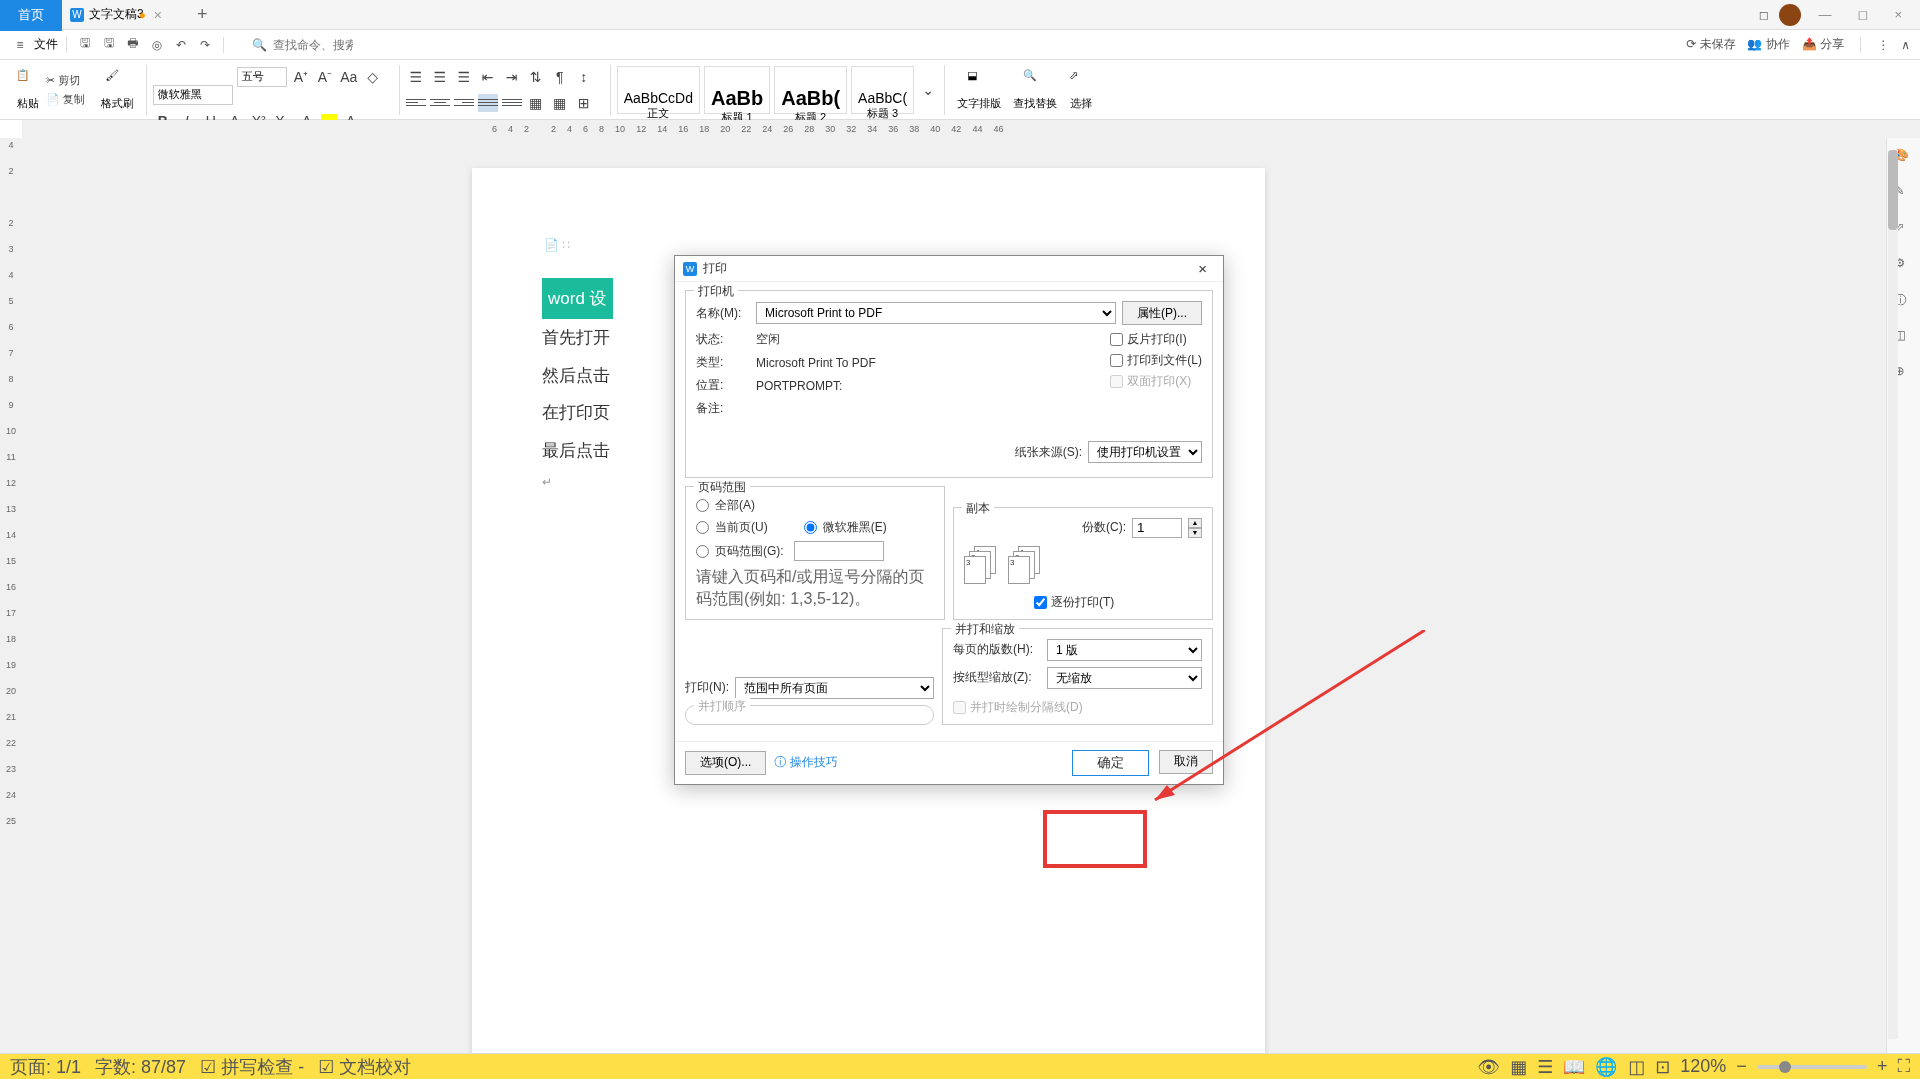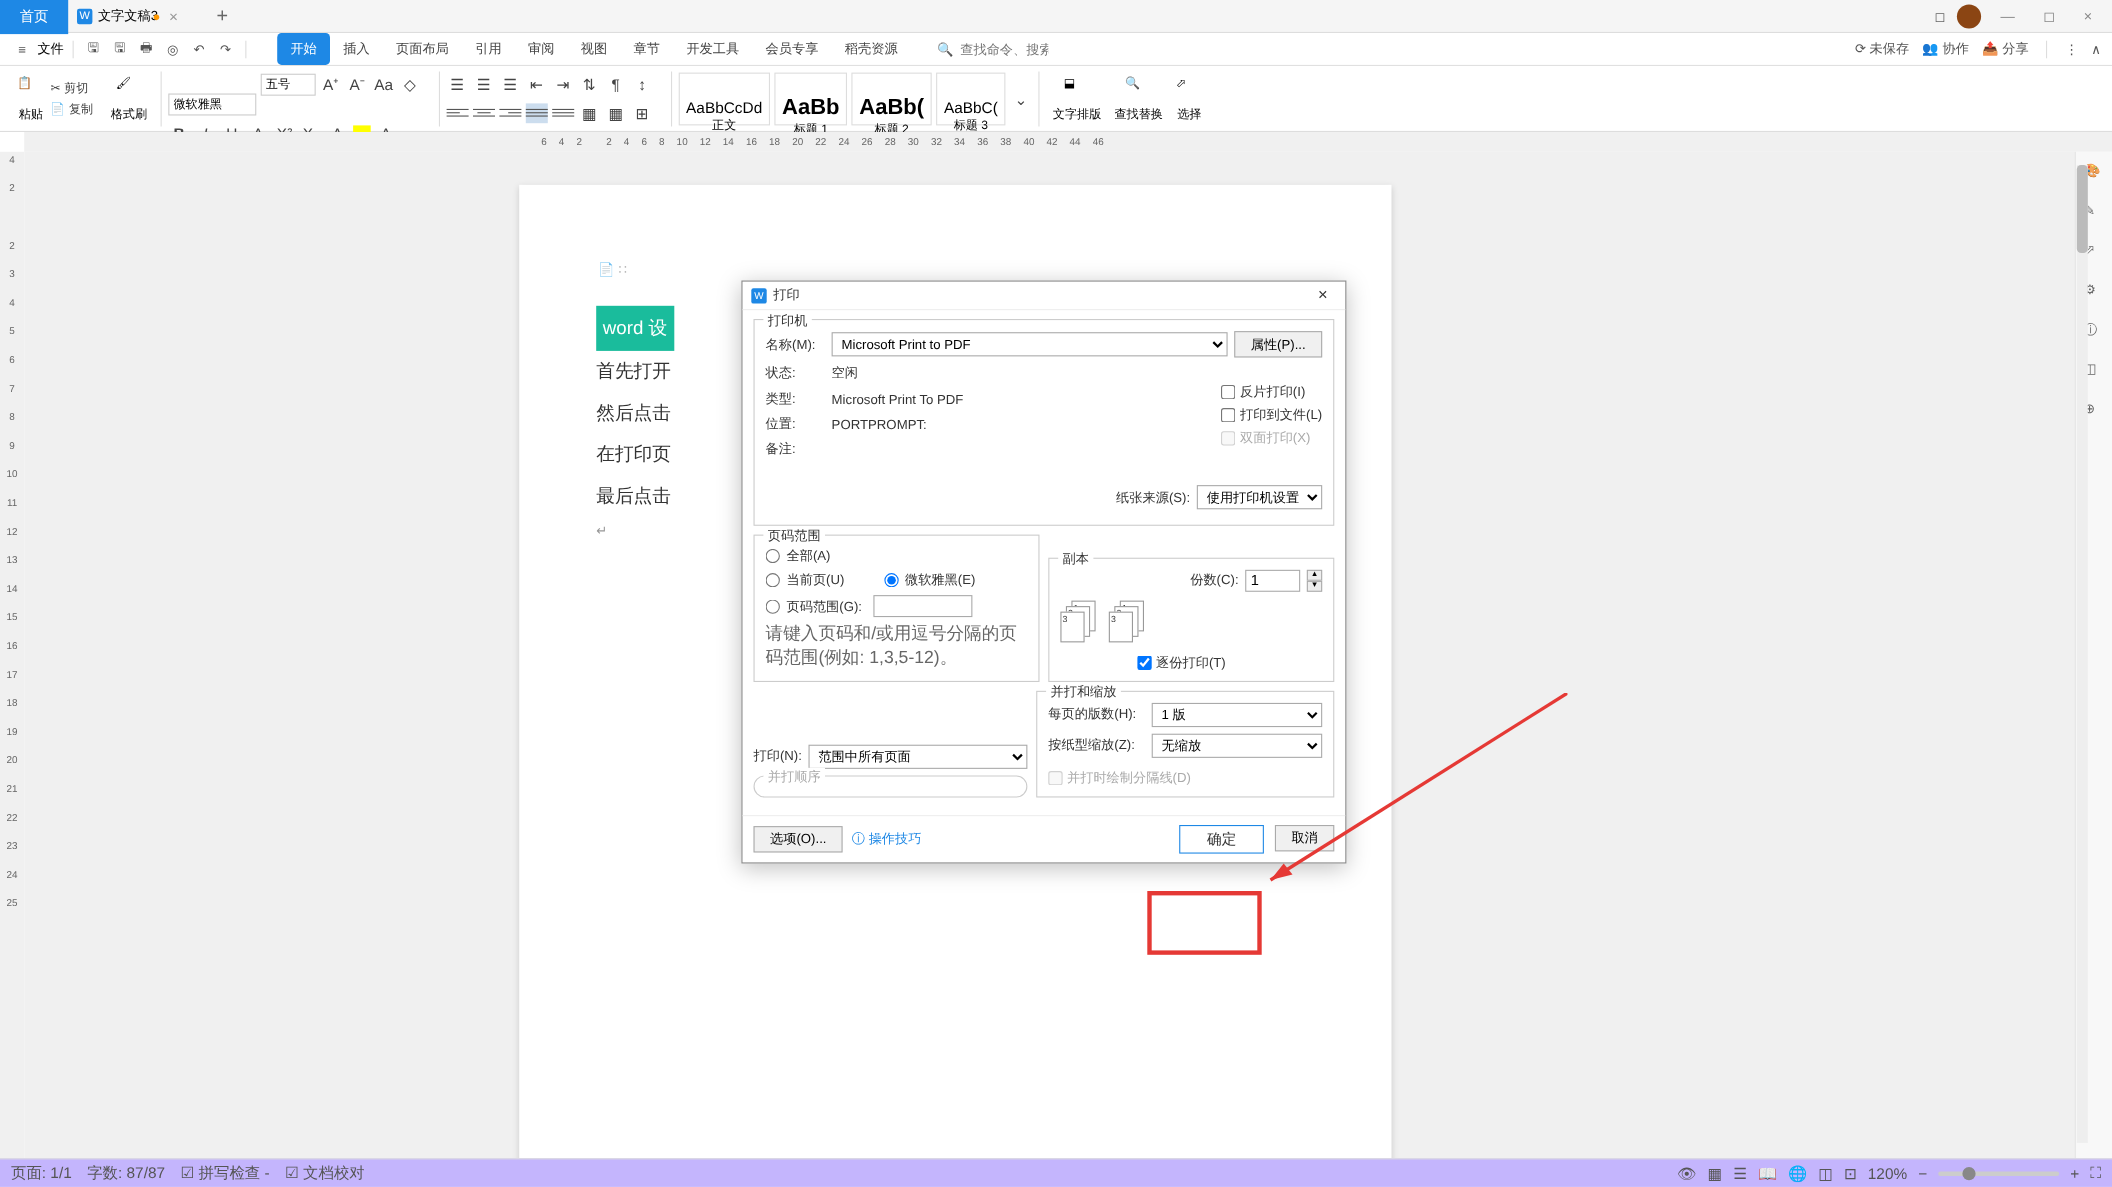--- a/index.html
+++ b/index.html
@@ -60,21 +60,21 @@
 .doc-area { position: absolute; left: 22px; right: 34px; top: 138px; bottom: 26px; background: #f0f0f0; overflow: hidden; }
 .page { position: absolute; left: 450px; top: 30px; width: 793px; height: 1120px; background: #fff; box-shadow: 0 2px 6px rgba(0,0,0,0.15); }
 .page-content { padding: 110px 70px; font-size: 17px; line-height: 2.2; color: #333; }
 .page-content .hl { background: #1abc9c; color: #fff; padding: 2px 6px; display: inline-block; }
 
 
 .rsidebar { position: absolute; right: 0; top: 138px; width: 34px; bottom: 26px; background: #f8f8f8; border-left: 1px solid #e0e0e0; display: flex; flex-direction: column; align-items: center; padding-top: 10px; gap: 18px; color: #666; }
 .rsidebar .sico { width: 18px; height: 18px; }
 
 
-.statusbar { position: absolute; bottom: 0; left: 0; right: 0; height: 26px; background: #c4b5fd; border-top: 1px solid #ddd; display: flex; align-items: center; padding: 0 10px; font-size: 14px; color: #555; gap: 14px; }
+.statusbar { position: absolute; bottom: 0; left: 0; right: 0; height: 26px; background: #fde047; border-top: 1px solid #ddd; display: flex; align-items: center; padding: 0 10px; font-size: 18px; color: #555; gap: 14px; }
 .statusbar .r { margin-left: auto; display: flex; align-items: center; gap: 10px; }
 .zoom-slider { width: 110px; height: 4px; background: #ccc; position: relative; border-radius: 2px; }
 .zoom-slider .thumb { position: absolute; left: 20%; top: -4px; width: 12px; height: 12px; background: #888; border-radius: 50%; }
 
 
 .dialog { position: absolute; left: 674px; top: 255px; width: 550px; background: #fff; border: 1px solid #888; box-shadow: 0 4px 20px rgba(0,0,0,0.25); z-index: 10; font-size: 12px; color: #333; }
 .dlg-title { height: 26px; display: flex; align-items: center; padding: 0 8px; border-bottom: 1px solid #eee; }
 .dlg-title .w-ico { width: 14px; height: 14px; background: #1e88e5; color: #fff; font-size: 9px; display: flex; align-items: center; justify-content: center; border-radius: 2px; margin-right: 6px; }
 .dlg-close { margin-left: auto; font-size: 15px; padding: 2px 8px; }
 .dlg-body { padding: 8px 10px; }
@@ -138,32 +138,20 @@
   <span class="menu-icon">≡</span>
   <span>文件</span>
   <span class="menu-divider"></span>
   <span class="menu-icon">🖫</span>
   <span class="menu-icon">🖫</span>
   <span class="menu-icon">🖶</span>
   <span class="menu-icon">◎</span>
   <span class="menu-icon">↶</span>
   <span class="menu-icon">↷</span>
   <span class="menu-divider"></span>
-  <div class="menu-tabs">
-    <span class="menu-tab active">开始</span>
-    <span class="menu-tab">插入</span>
-    <span class="menu-tab">页面布局</span>
-    <span class="menu-tab">引用</span>
-    <span class="menu-tab">审阅</span>
-    <span class="menu-tab">视图</span>
-    <span class="menu-tab">章节</span>
-    <span class="menu-tab">开发工具</span>
-    <span class="menu-tab">会员专享</span>
-    <span class="menu-tab">稻壳资源</span>
-  </div>
   <div class="search-bar">
     <span>🔍</span>
     <input class="search-input" placeholder="查找命令、搜索模板" style="">
   </div>
   <div class="menubar-right">
     <span>⟳ <span>未保存</span></span>
     <span>👥 <span>协作</span></span>
     <span>📤 <span>分享</span></span>
     <span class="menu-divider"></span>
     <span>⋮</span>
@@ -383,21 +371,21 @@
   </div>
   <div class="dlg-body">
 
     <div class="fieldset">
       <span class="legend">打印机</span>
       <div class="frow">
         <span class="lbl">名称(M):</span>
         <select class="dlg-select"><option>Microsoft Print to PDF</option></select>
         <button class="dlg-btn">属性(P)...</button>
       </div>
-      <div style="display:flex;align-items:center;">
+      <div style="display:flex;">
         <div style="flex:1;">
           <div class="frow">
               <span class="lbl">状态:</span>
               <span>空闲</span>
             </div>
           <div class="frow">
               <span class="lbl">类型:</span>
               <span>Microsoft Print To PDF</span>
             </div>
           <div class="frow">

